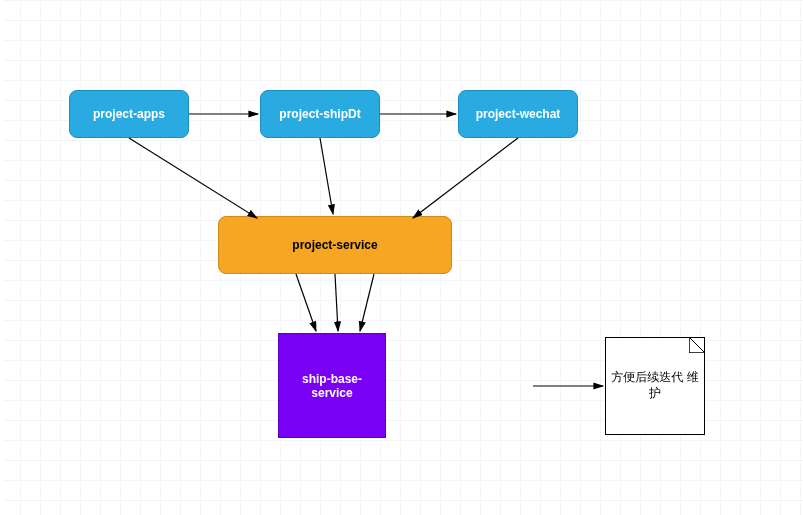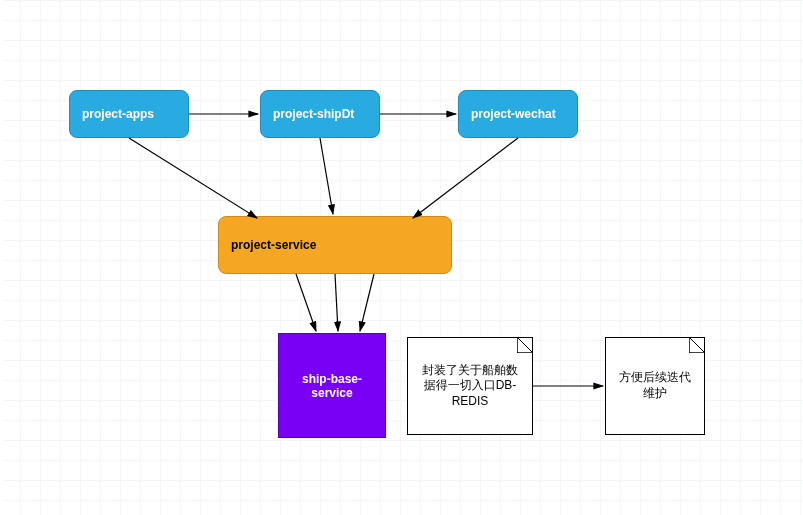--- a/index.html
+++ b/index.html
@@ -29,25 +29,25 @@
   }
   .canvas {
     position: absolute;
     left: 0; top: 0;
     width: 803px; height: 515px;
   }
   .node {
     position: absolute;
     display: flex;
     align-items: center;
-    justify-content: flex-start;
+    justify-content: center;
     text-align: center;
     font-weight: bold;
     font-size: 12px;
-    padding: 12px;
+    padding: 4px;
   }
   .blue {
     background: #29abe2;
     color: #fff;
     border: 1px solid #1e8cbf;
     border-radius: 8px;
   }
   .orange {
     background: #f5a623;
     color: #000000;
@@ -96,28 +96,20 @@
   </div>
 
   <div class="node orange" style="left:218px; top:216px; width:234px; height:58px;">
     <span>project-service</span>
   </div>
 
   <div class="node purple" style="left:278px; top:333px; width:108px; height:105px;">
     <span>ship-base-service</span>
   </div>
 
-  <div class="node note" style="left:407px; top:337px; width:126px; height:98px;">
-    <span>封装了关于船舶数据得一切入口DB-REDIS</span>
-    <svg style="position:absolute;top:-1px;right:-1px;width:16px;height:16px;">
-      <polygon points="0,0 16,16 0,16" fill="#fff" stroke="#000" stroke-width="1"></polygon>
-      <line x1="0" y1="0" x2="0" y2="16" stroke="#000" stroke-width="1"></line>
-      <line x1="0" y1="16" x2="16" y2="16" stroke="#000" stroke-width="1"></line>
-    </svg>
-  </div>
 
   <div class="node note" style="left:605px; top:337px; width:100px; height:98px;">
     <span>方便后续迭代 维护</span>
     <svg style="position:absolute;top:-1px;right:-1px;width:16px;height:16px;">
       <polygon points="0,0 16,16 0,16" fill="#fff" stroke="#000" stroke-width="1"></polygon>
       <line x1="0" y1="0" x2="0" y2="16" stroke="#000" stroke-width="1"></line>
       <line x1="0" y1="16" x2="16" y2="16" stroke="#000" stroke-width="1"></line>
     </svg>
   </div>
 

